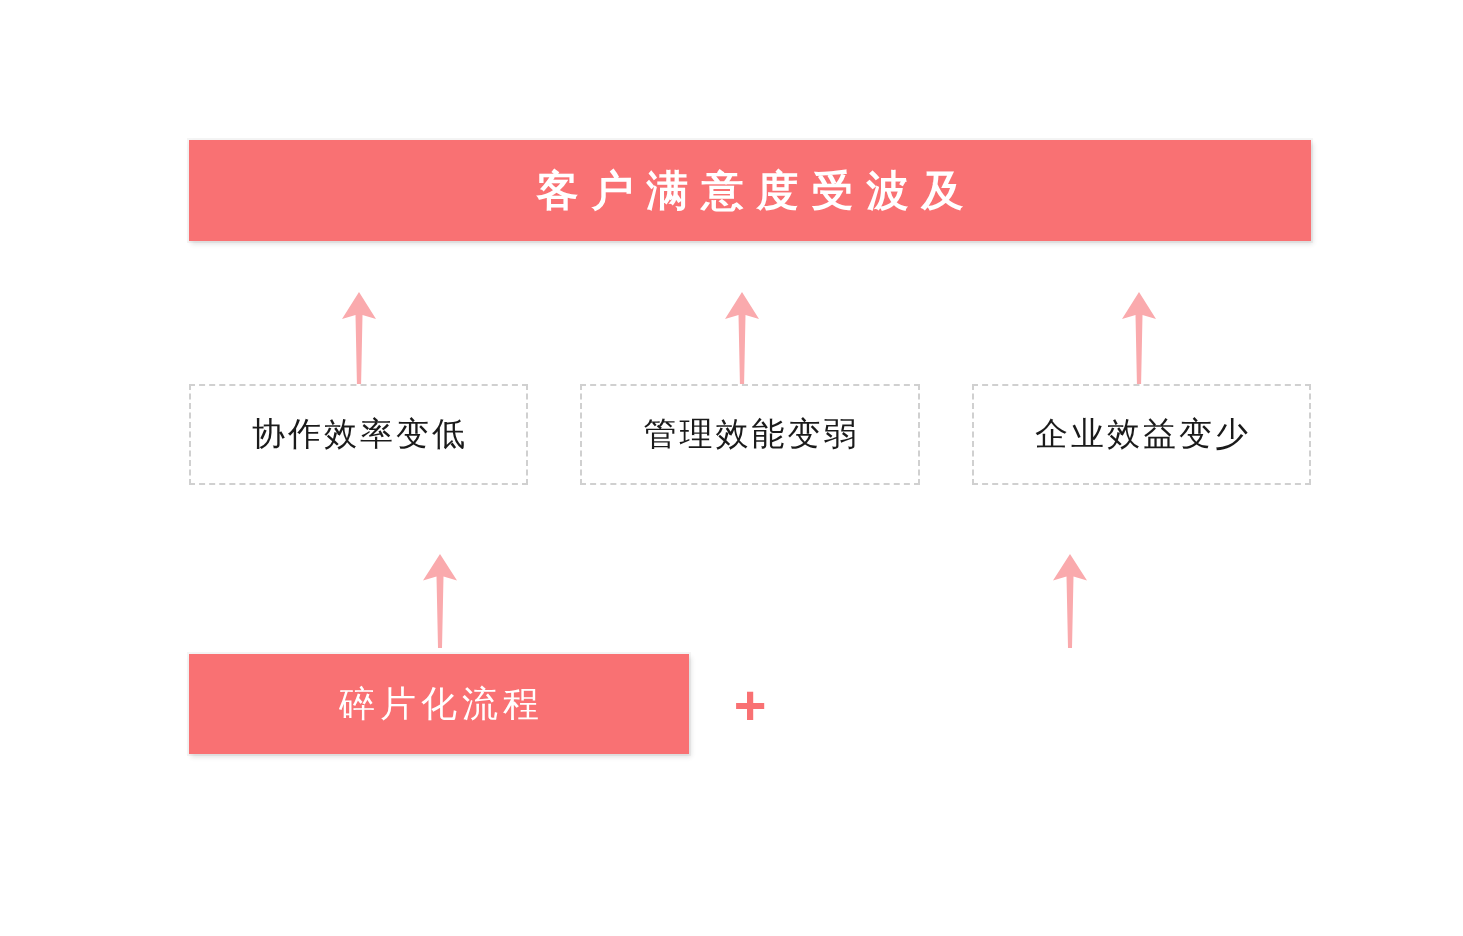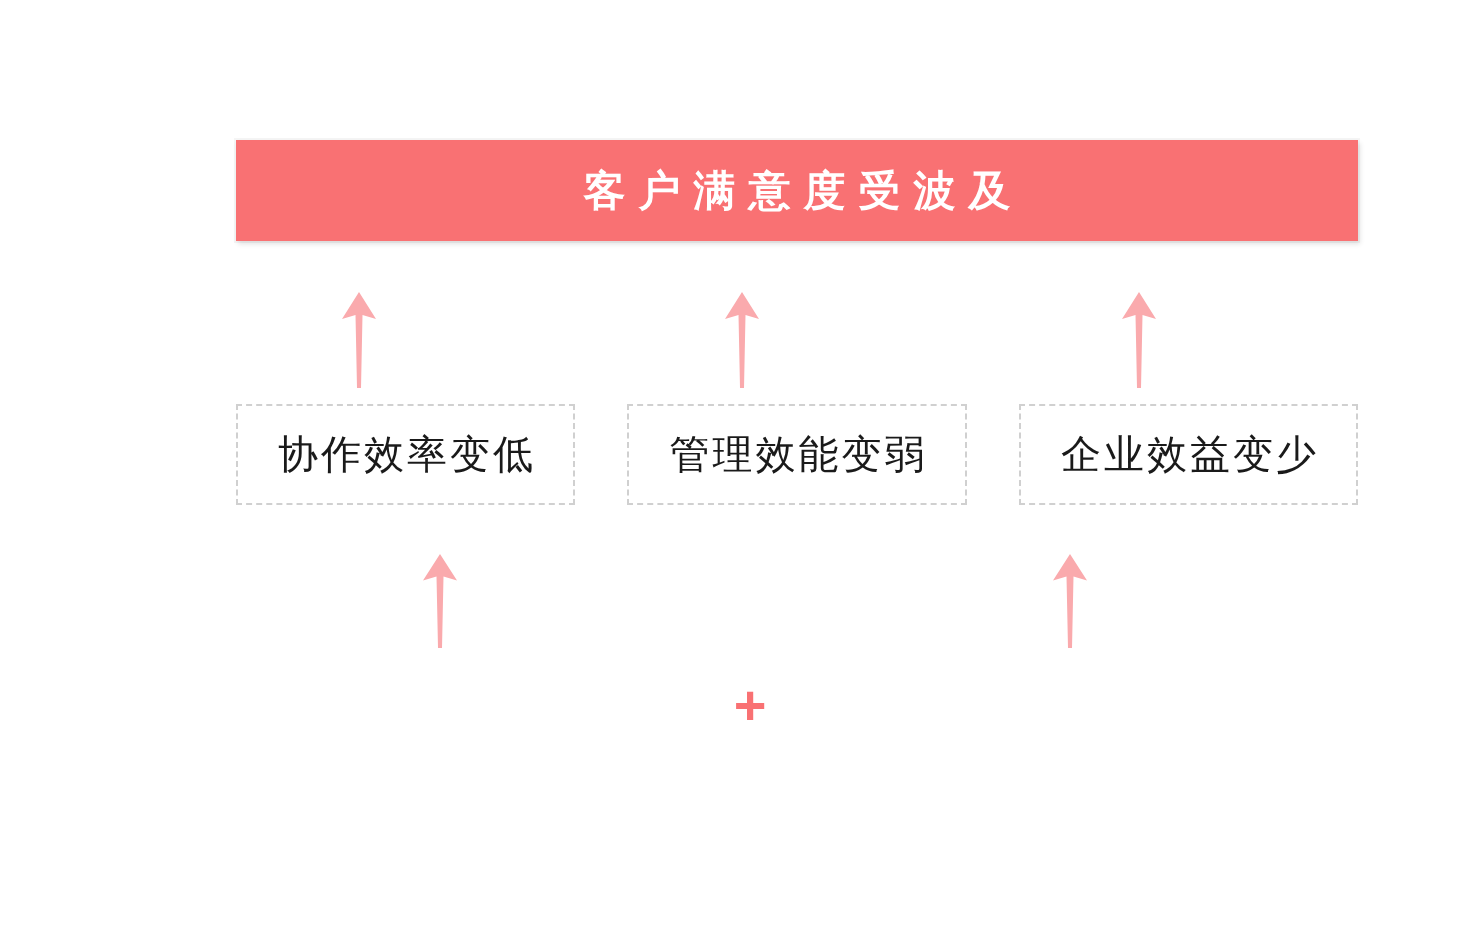--- a/index.html
+++ b/index.html
@@ -16,38 +16,37 @@
   .page{
     position:relative;
     width:1463px;height:936px;
     background:var(--background);
     overflow:hidden;
     font-family:"Liberation Sans","DejaVu Sans",sans-serif;
   }
   .box{
     position:absolute;
     display:flex;align-items:center;justify-content:center;
-    margin-left:47px;
   }
   .solid{
     background:var(--accent);
     color:var(--text-light);
     box-shadow:0 0 0 2px rgba(0,0,0,0.04), 2px 3px 5px rgba(0,0,0,0.12);
   }
   .banner{
     left:189px;top:140px;width:1122px;height:101px;
     font-size:42px;font-weight:bold;
     letter-spacing:13px;text-indent:13px;
   }
   .dashed{
-    top:404px;width:339px;height:101px;
+    top:384px;width:339px;height:101px;
     border:2px dashed var(--dashed-border);
     background:var(--background);
     color:var(--text-dark);
-    font-size:40px;font-weight:500;
+    font-size:33px;font-weight:500;
     letter-spacing:3px;text-indent:3px;
   }
   .dashed-1{left:189px;}
   .dashed-2{left:580px;width:340px;}
   .dashed-3{left:972px;}
   .bottom{
     top:654px;height:100px;
     font-size:36px;
     letter-spacing:5px;text-indent:5px;
   }
@@ -91,17 +90,18 @@
   <div class="box dashed dashed-2">管理效能变弱</div>
   <div class="box dashed dashed-3">企业效益变少</div>
 
   <svg class="arrow ar2 ar2-1" viewBox="0 0 36 96" preserveAspectRatio="none">
     <polygon points="18,0 35,27 21.5,23 20,96 16,96 14.5,23 1,27"></polygon>
   </svg>
   <svg class="arrow ar2 ar2-2" viewBox="0 0 36 96" preserveAspectRatio="none">
     <polygon points="18,0 35,27 21.5,23 20,96 16,96 14.5,23 1,27"></polygon>
   </svg>
 
+  <div class="box solid bottom bottom-1">碎片化流程</div>
 
   <div class="plus">+</div>
 
 
 </div>
 
 </body></html>

